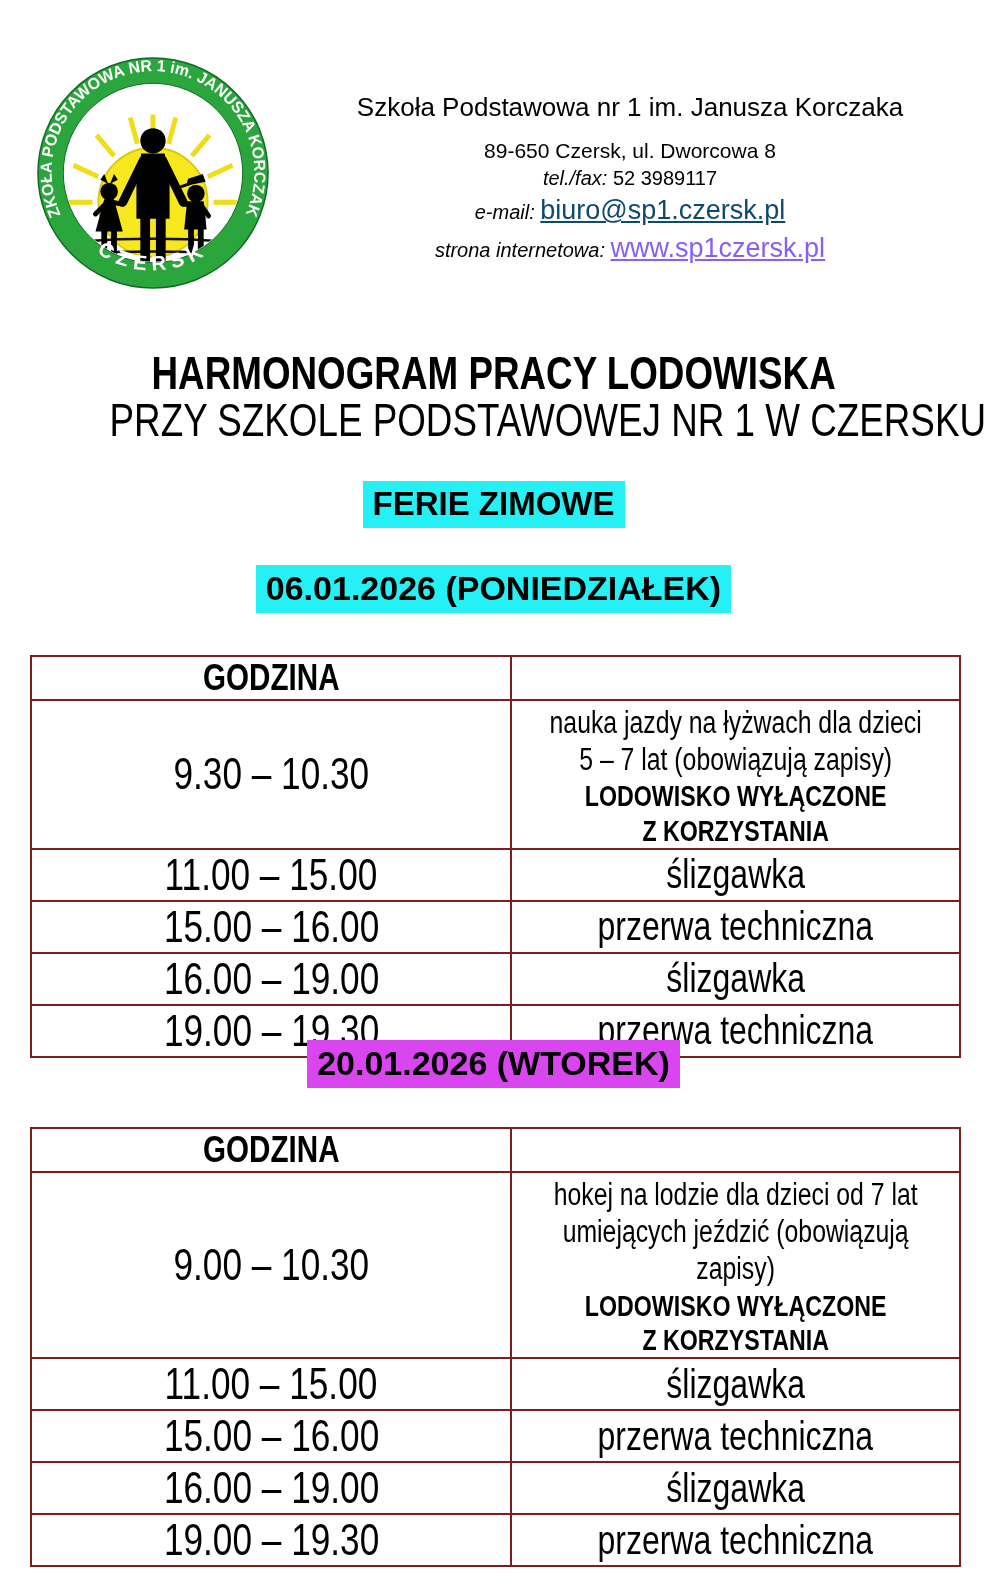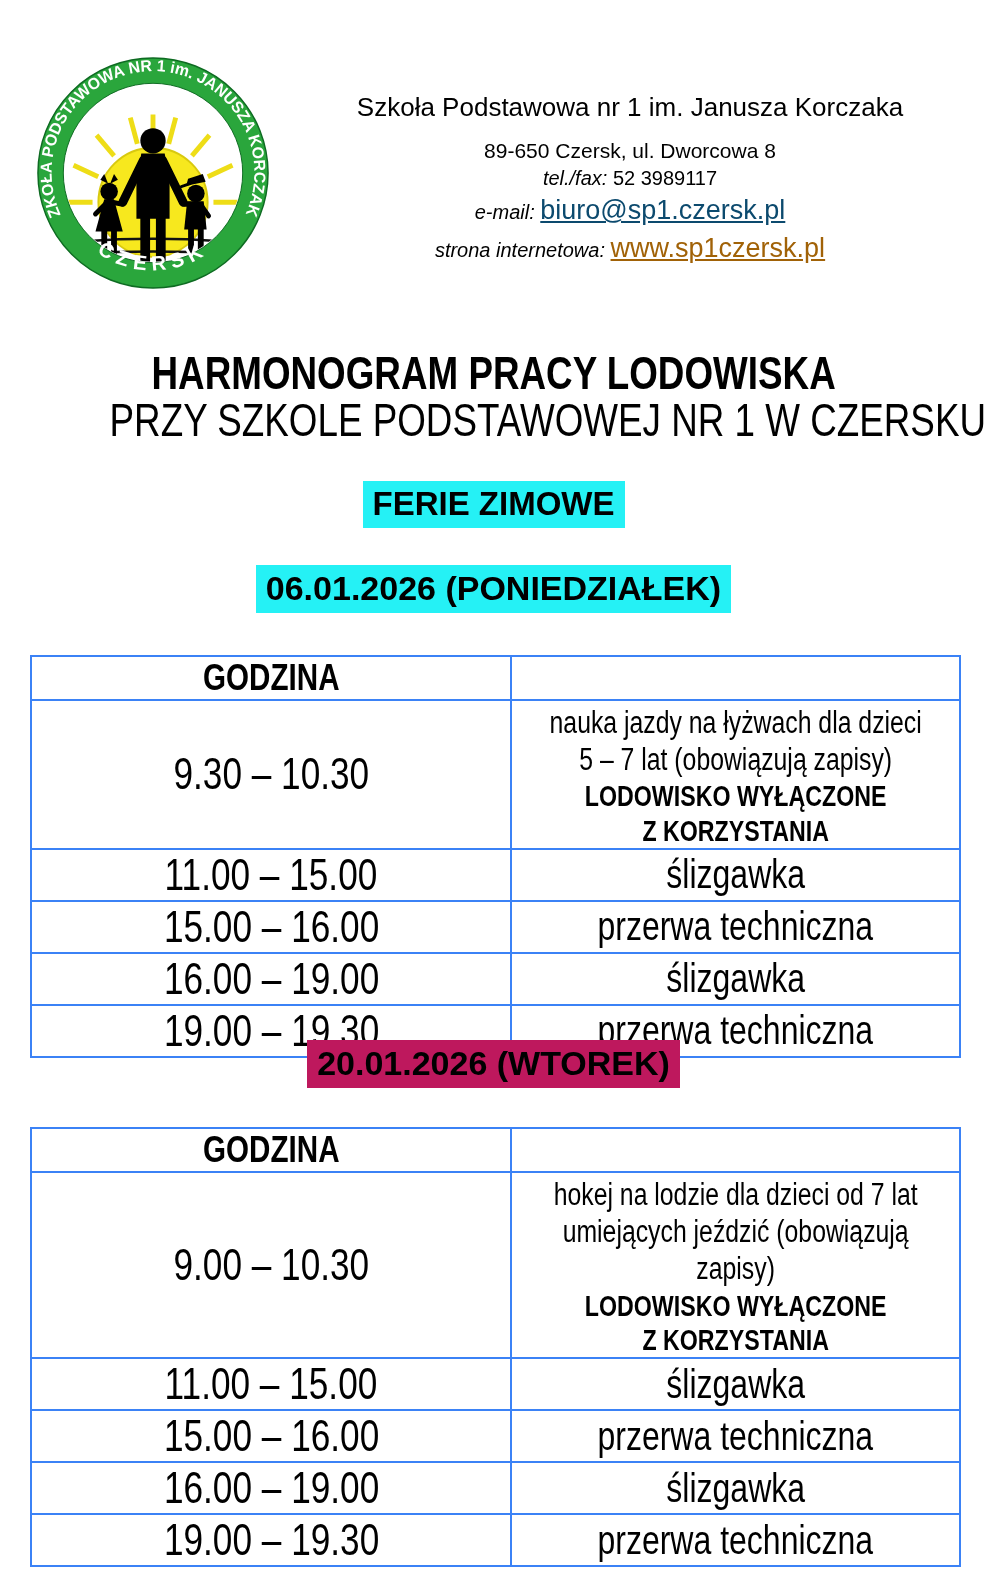--- a/index.html
+++ b/index.html
@@ -36,21 +36,21 @@
   .season{top:481px;}
   .season .hl{font-size:33px;}
   .date1{top:565px;}
   .date2{top:1040px;}
   .date1 .hl,.date2 .hl{font-size:34px;}
 
   
   table.sched{position:absolute;left:30px;width:931px;border-collapse:collapse;table-layout:fixed;}
   .t1{top:655px;}
   .t2{top:1127px;}
-  table.sched td{border:2px solid #3b82f6;text-align:center;vertical-align:middle;padding:0 6px;}
+  table.sched td{border:2px solid #7f1d1d;text-align:center;vertical-align:middle;padding:0 6px;}
   td.col-time{width:50.2%;}
   .hdr-cell{height:40px;font-size:37px;font-weight:bold;}
   .time-cell{font-size:44px;}
   .act-cell{font-size:40px;}
   td.tall{vertical-align:top;padding-top:2px;}
   .t1 .tall{height:122px;}
   .t2 .tall{height:167px;}
   tr.small-row td{height:42px;}
   .act-text{font-size:31px;line-height:1.2;font-weight:normal;margin-top:3px;}
   .act-note{font-size:29px;line-height:1.18;font-weight:bold;margin-top:1px;}
@@ -126,21 +126,21 @@
     <text font-family="Liberation Sans, sans-serif" font-size="21" font-weight="bold" fill="#ffffff" letter-spacing="6">
       <textPath href="#botArc" startOffset="50%" text-anchor="middle" id="botTextPath">CZERSK</textPath>
     </text>
   </svg>
 
   <div class="contact">
     <div class="school-name">Szkoła Podstawowa nr 1 im. Janusza Korczaka</div>
     <div class="addr">89-650 Czersk, ul. Dworcowa 8</div>
     <div class="telfax"><span class="lbl">tel./fax:</span> <span>52 3989117</span></div>
     <div class="linkline"><span class="lbl">e-mail:</span> <a class="doc-link email-link" style="color:#0c4a6e">biuro@sp1.czersk.pl</a></div>
-    <div class="linkline"><span class="lbl">strona internetowa:</span> <a class="doc-link web-link" style="color:#a16207">www.sp1czersk.pl</a></div>
+    <div class="linkline"><span class="lbl">strona internetowa:</span> <a class="doc-link web-link" style="color:#8b5cf6">www.sp1czersk.pl</a></div>
   </div>
 
   <div class="title">
     <div class="title-l1"><span class="cond">HARMONOGRAM PRACY LODOWISKA</span></div>
     <div class="title-l2"><span class="cond">PRZY SZKOLE PODSTAWOWEJ NR 1 W CZERSKU</span></div>
   </div>
 
   <div class="hl-line season">
     <span class="hl" style="background:#25f1f5">FERIE ZIMOWE</span>
   </div>
@@ -181,21 +181,21 @@
       <td class="act-cell"><span class="cond">ślizgawka</span></td>
     </tr>
     <tr class="small-row">
       <td class="col-time time-cell"><span class="cond">19.00 – 19.30</span></td>
       <td class="act-cell"><span class="cond">przerwa techniczna</span></td>
     </tr>
   </tbody>
     </table>
 
   <div class="hl-line date2">
-    <span class="hl" style="background:#be185d">20.01.2026 (WTOREK)</span>
+    <span class="hl" style="background:#d946ef">20.01.2026 (WTOREK)</span>
   </div>
 
   <table class="sched t2">
     <tbody>
         <tr>
       <td class="col-time hdr-cell"><span class="cond">GODZINA</span></td>
       <td class="hdr-cell"></td>
     </tr>
     <tr>
       <td class="col-time time-cell tall"><span class="cond">9.00 – 10.30</span></td>

